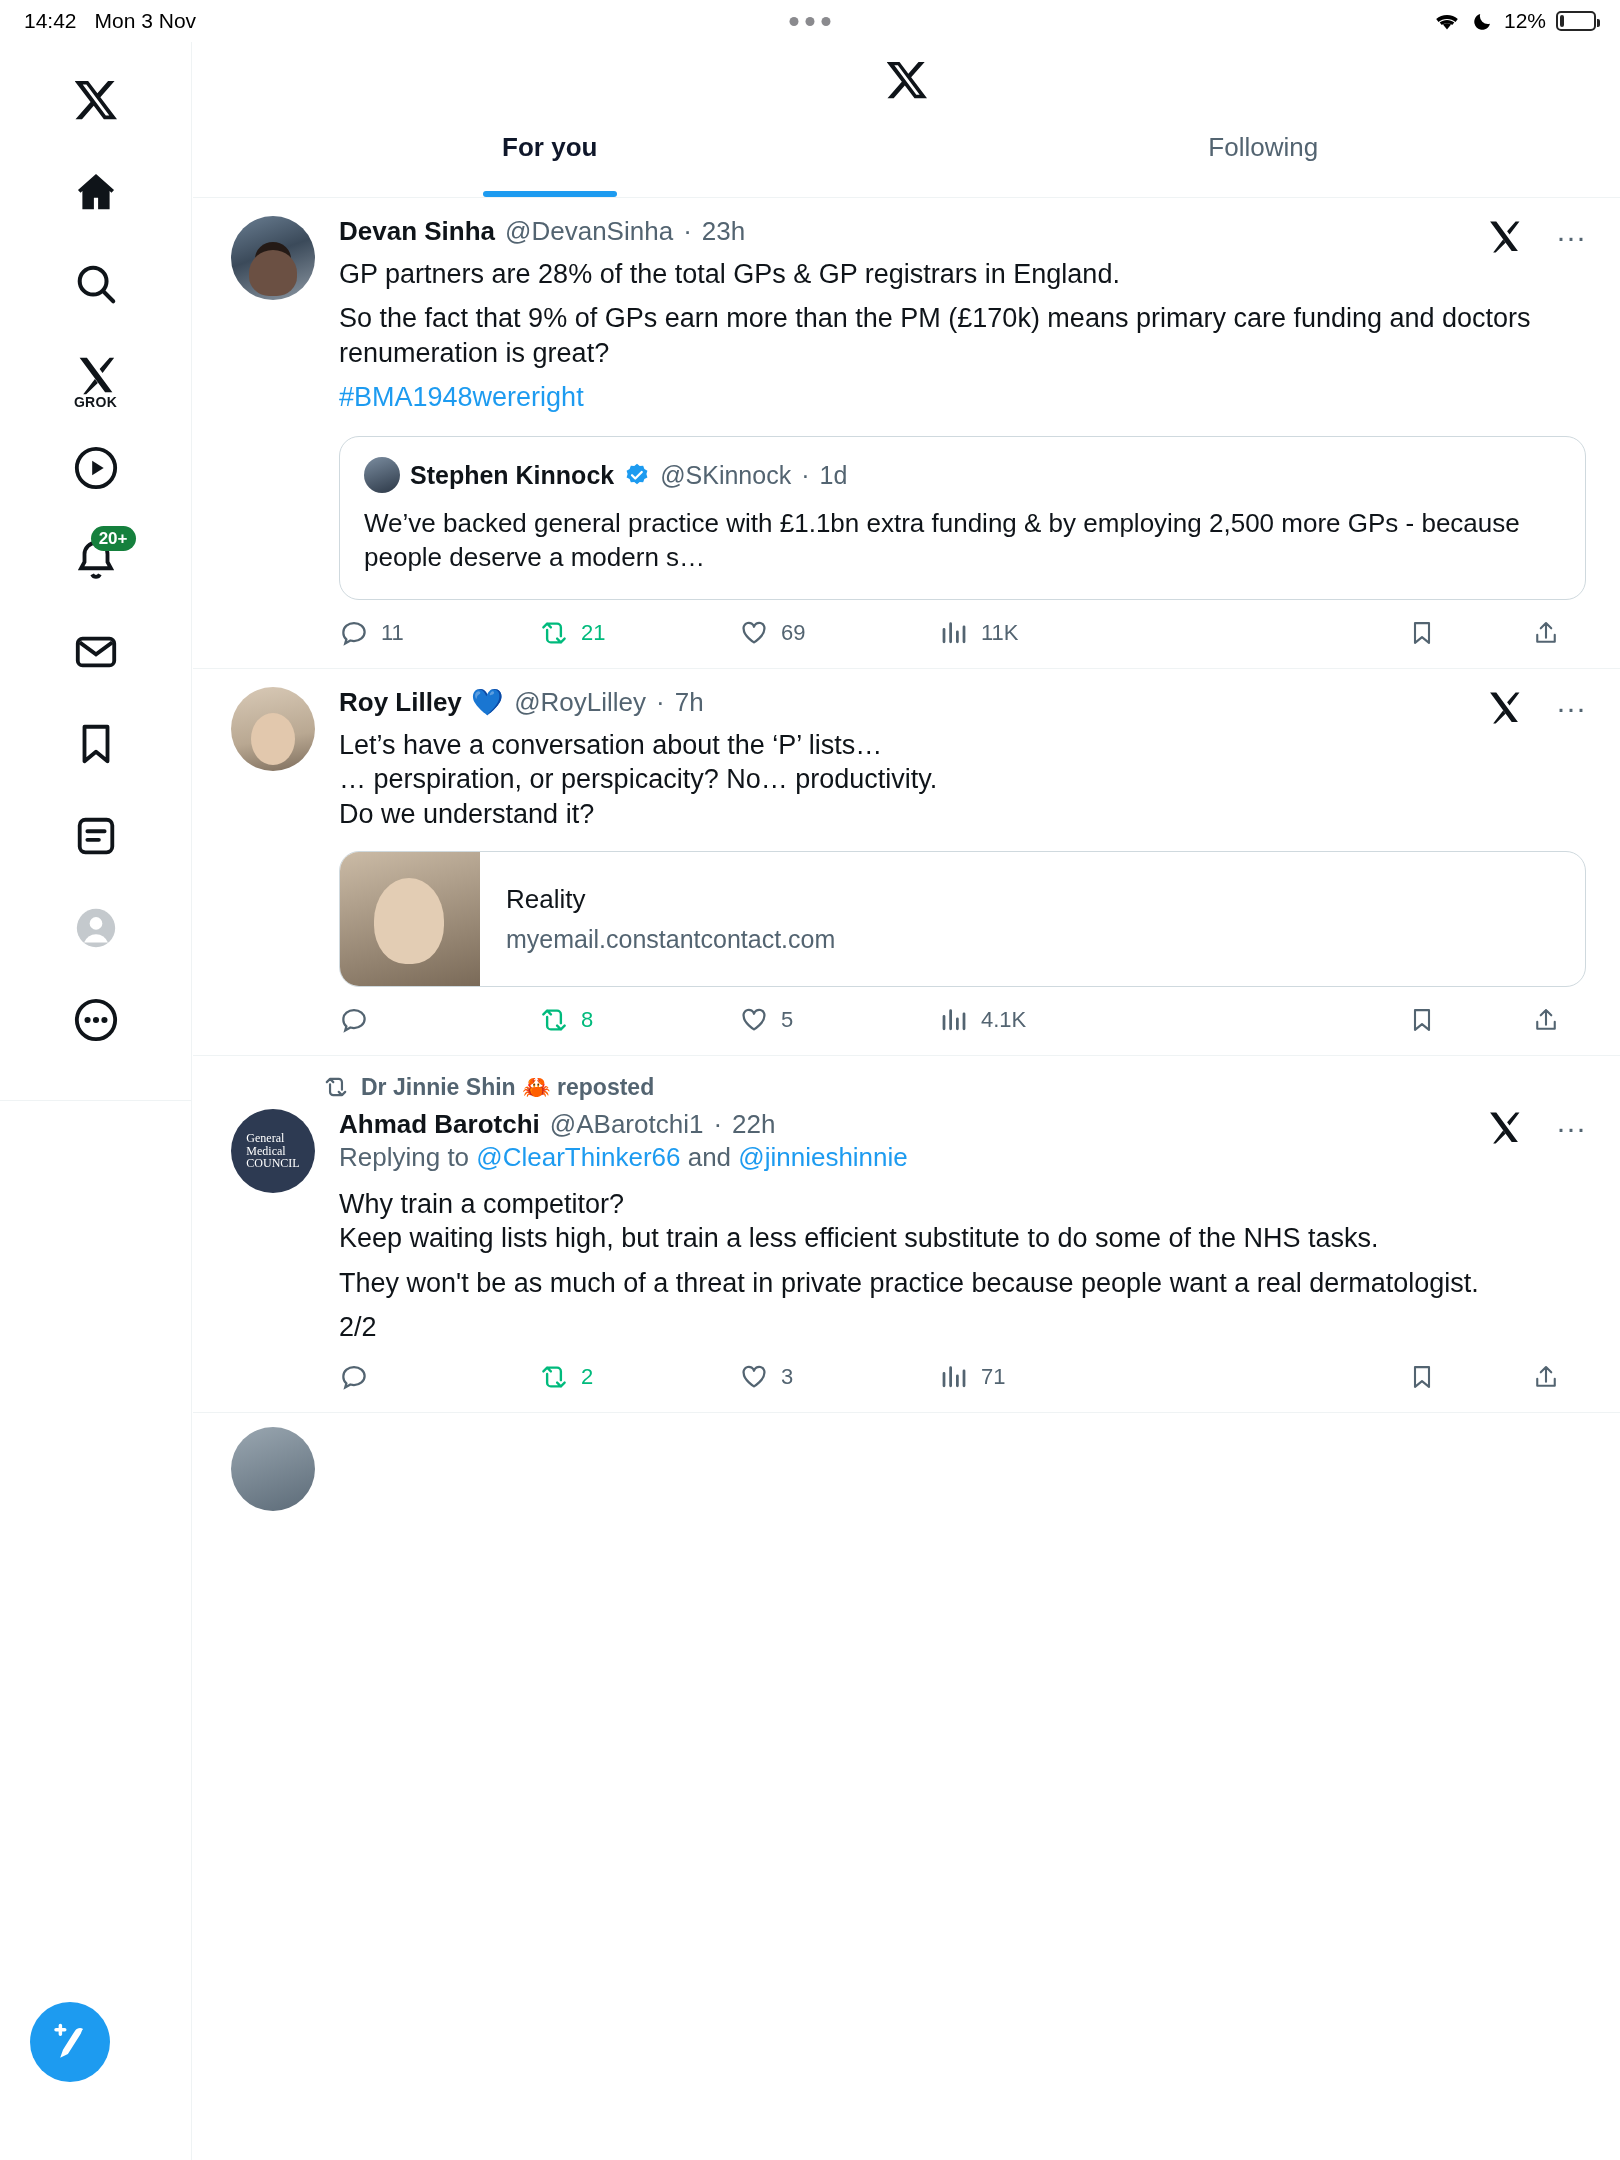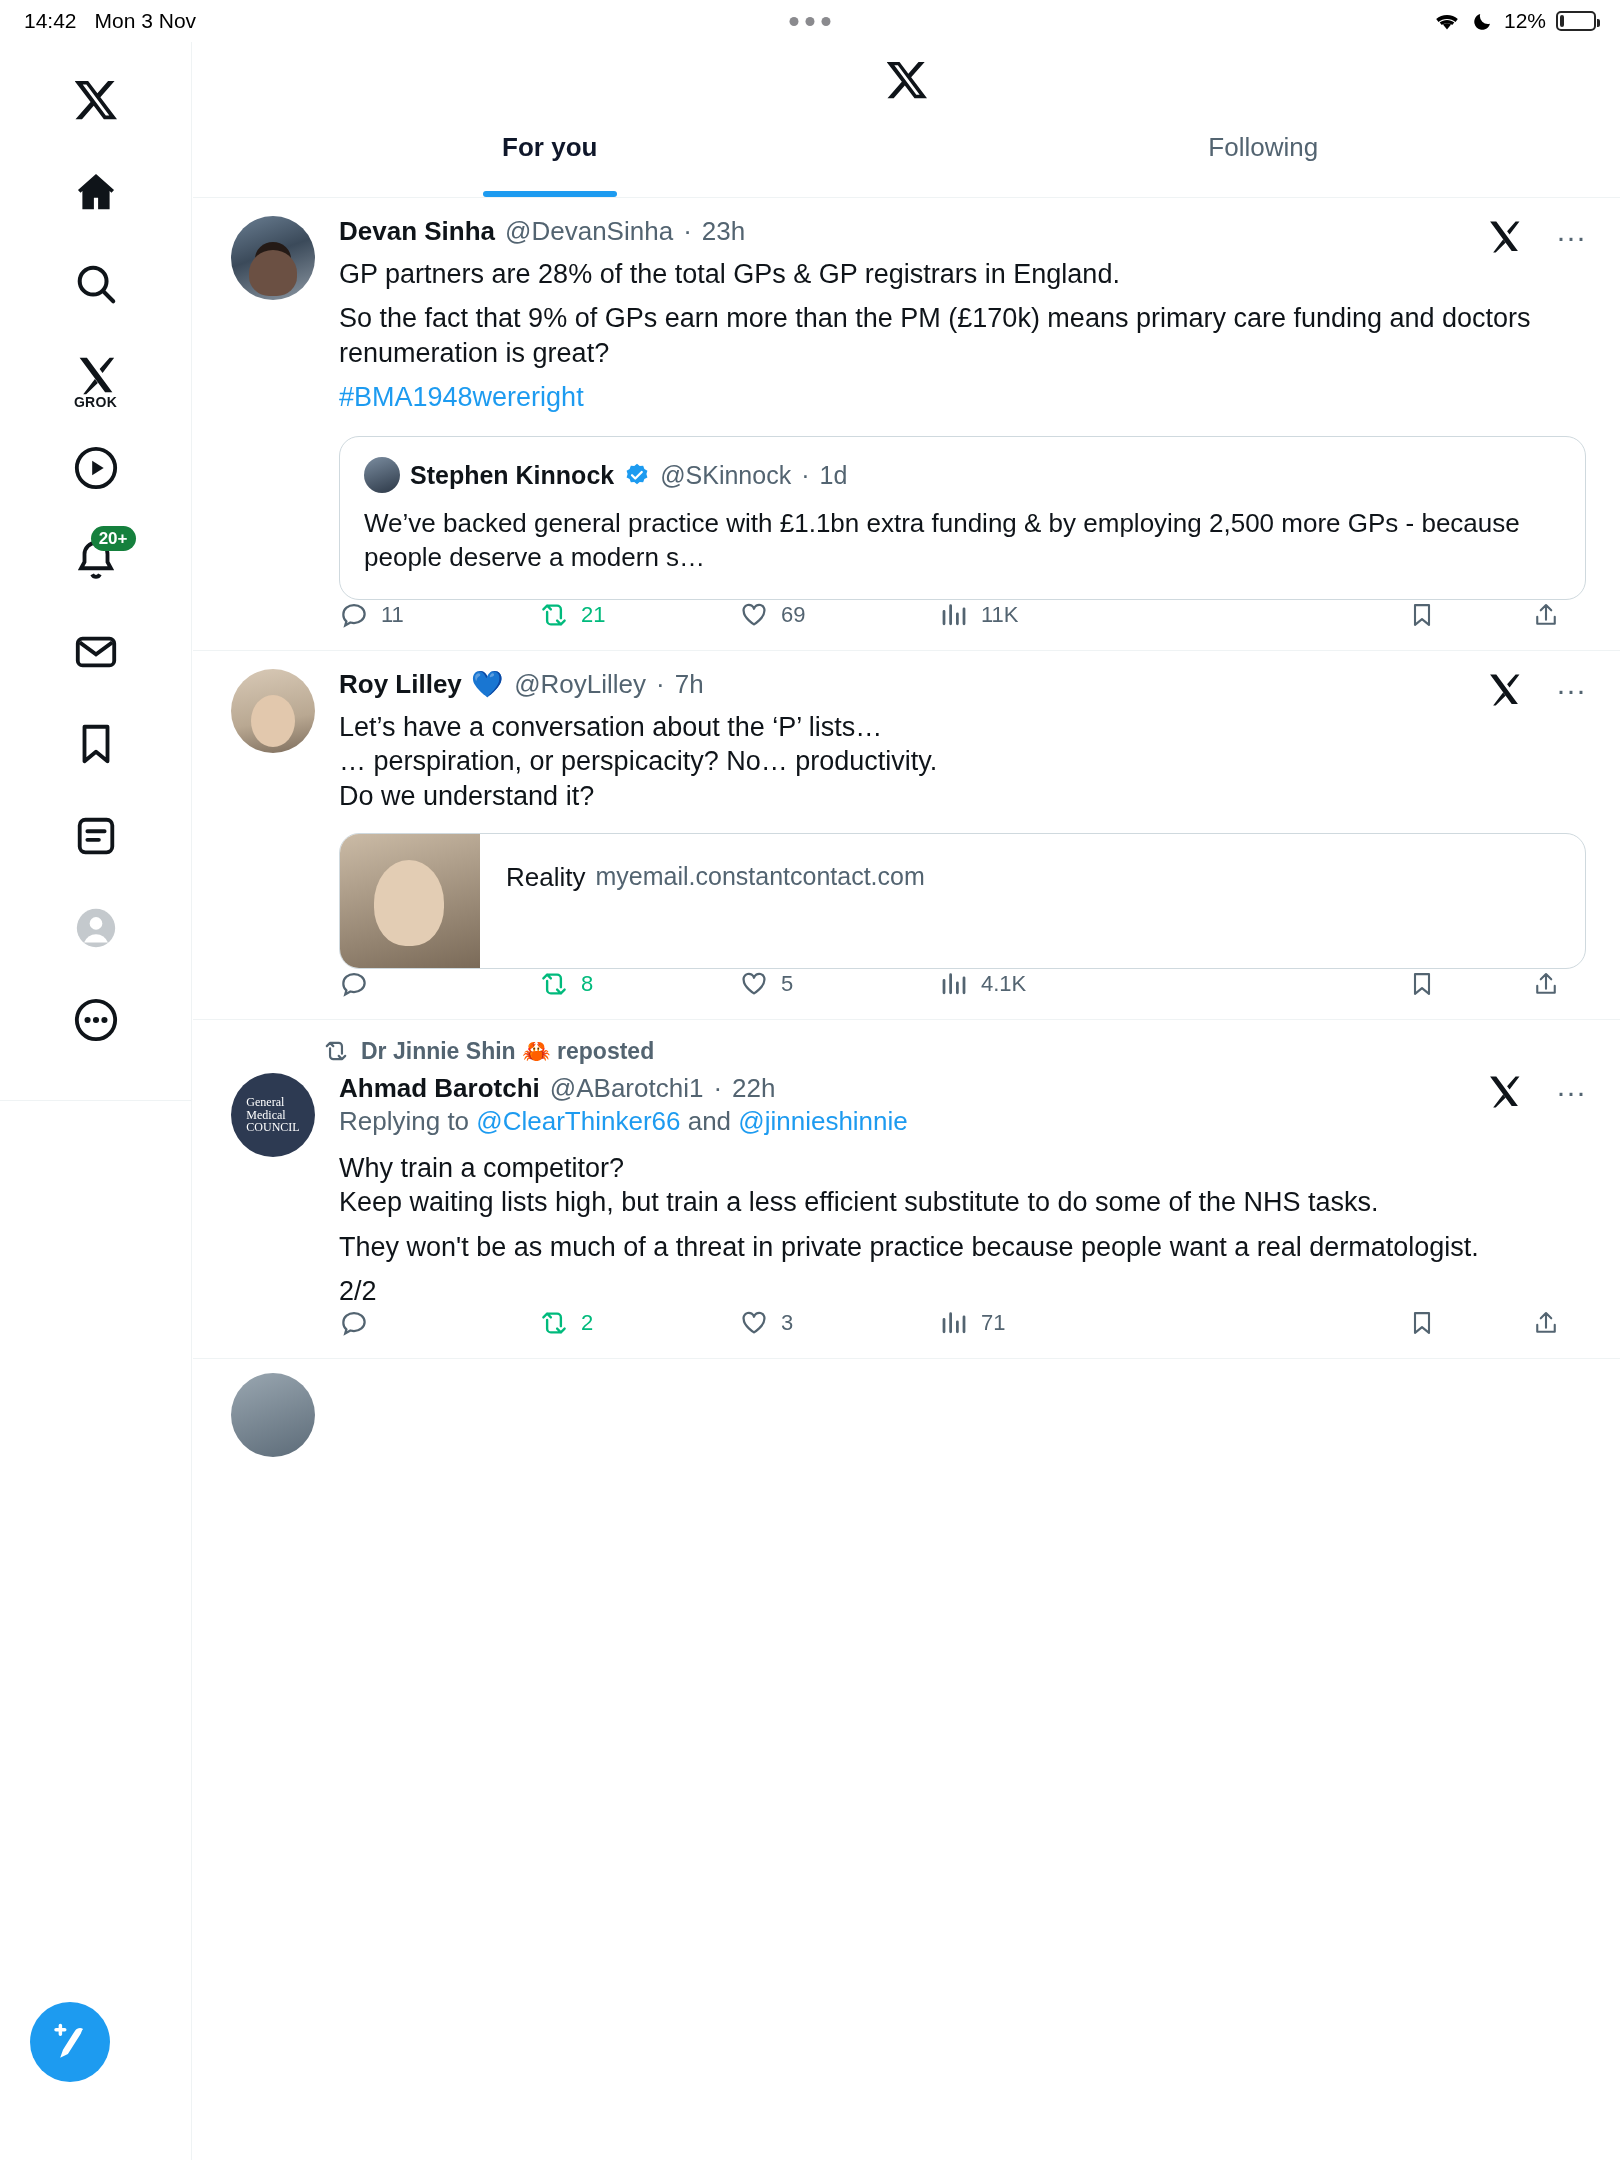--- a/index.html
+++ b/index.html
@@ -118,25 +118,25 @@
 
   .card {
     border: 1px solid #cfd9de; border-radius: 20px; margin-top: 20px; display: flex; overflow: hidden;
     height: 136px; align-items: stretch;
   }
   .card-thumb { width: 140px; flex: 0 0 140px; background: linear-gradient(165deg,#cbbba6,#7a6a58); position: relative; }
   .card-thumb::after {
     content:""; position:absolute; left:34px; top:26px; width:70px; height:86px; border-radius:50% 50% 45% 45%;
     background:#e3cdb4;
   }
-  .card-meta { padding: 28px 26px; display: flex; flex-direction: row; justify-content: center; gap: 10px; }
+  .card-meta { padding: 28px 26px; display: flex; flex-direction: column; justify-content: center; gap: 10px; }
   .card-title { font-size: 26px; color: #0f1419; }
   .card-domain { font-size: 25px; color: #536471; }
 
-  .actions { display: flex; align-items: center; padding-bottom: 14px; color: #536471; font-size: 22px; }
+  .actions { display: flex; align-items: center; margin-top: 18px; padding-bottom: 14px; color: #536471; font-size: 22px; }
   .act { display: flex; align-items: center; gap: 12px; width: 200px; }
   .act.retweet { color: #00ba7c; }
   .act-end { margin-left: auto; display: flex; gap: 96px; padding-right: 26px; }
   svg { display: block; }
 </style>
 </head>
 <body>
 
 <div class="screen">
 

